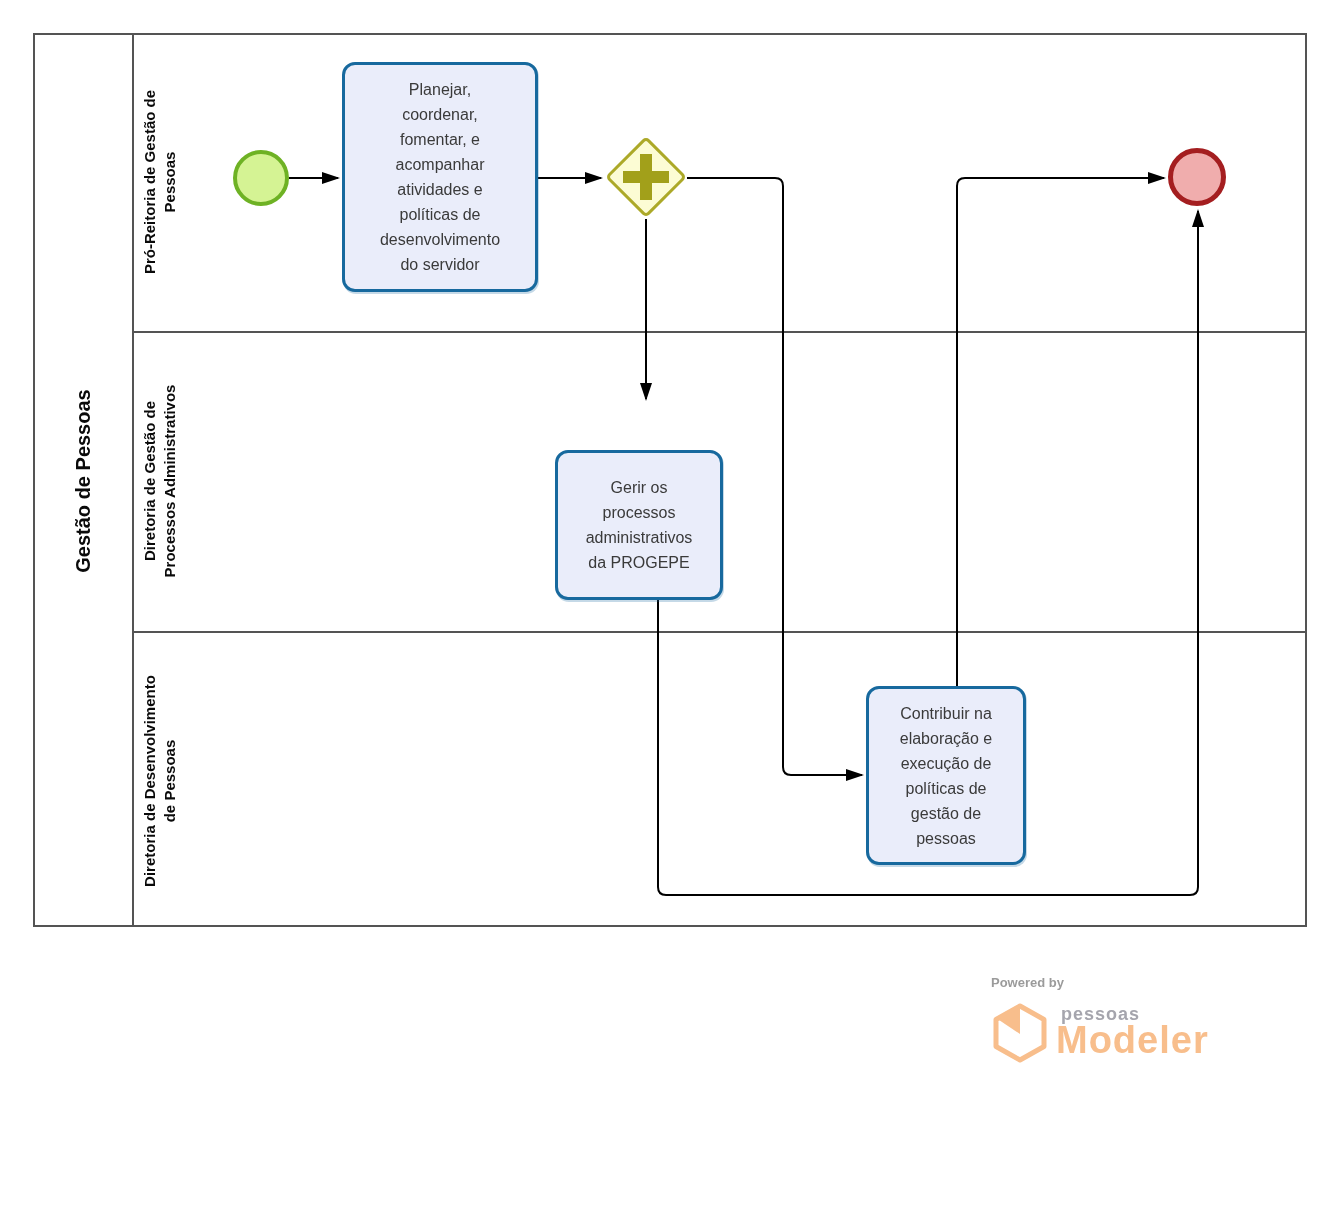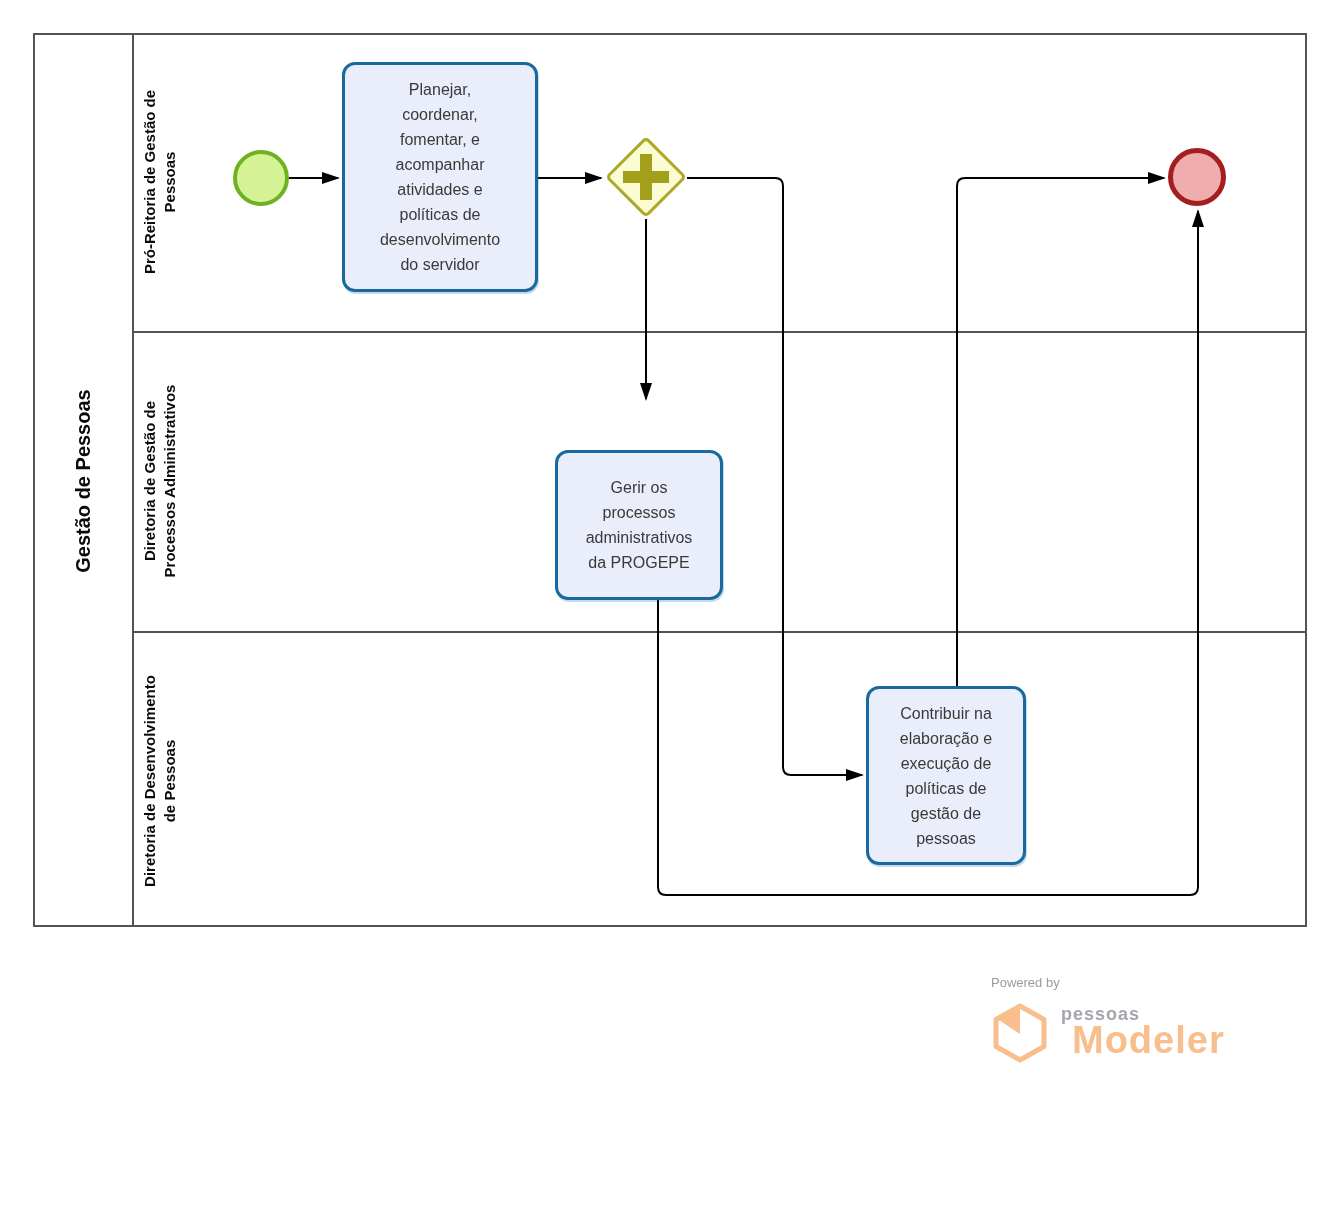--- a/index.html
+++ b/index.html
@@ -73,30 +73,30 @@
   .gw-bar.h { left: 623px; top: 171px; width: 46px; height: 12px; }
   .gw-bar.v { left: 640px; top: 154px; width: 12px; height: 46px; }
 
   
   #flows { left: 0; top: 0; width: 1342px; height: 1224px; pointer-events: none; }
   #flows path.flow { stroke: #000000; stroke-width: 2; fill: none; }
 
   
   .powered-by {
     left: 991px; top: 975px;
-    font-size: 13px; font-weight: 400; color: #9B9B9B;
+    font-size: 13px; font-weight: 700; color: #9B9B9B;
   }
   .brand-hex { left: 991px; top: 1002px; }
   .brand-name {
     left: 1061px; top: 1004px;
     font-size: 18px; font-weight: 600; color: #A5A5AD; letter-spacing: 1px;
   }
   .brand-product {
     left: 1056px; top: 1019px;
-    font-size: 38px; font-weight: 600; color: #F8BE8C; letter-spacing: 1px; margin-left: 16px;
+    font-size: 38px; font-weight: 600; color: #F8BE8C; letter-spacing: 1px;
   }
 </style>
 </head>
 <body>
 
 <div id="canvas">
 
   <div class="abs pool-border"></div>
   <div class="abs pool-header-divider"></div>
   <div class="abs lane-divider" style="top: 331px;"></div>

